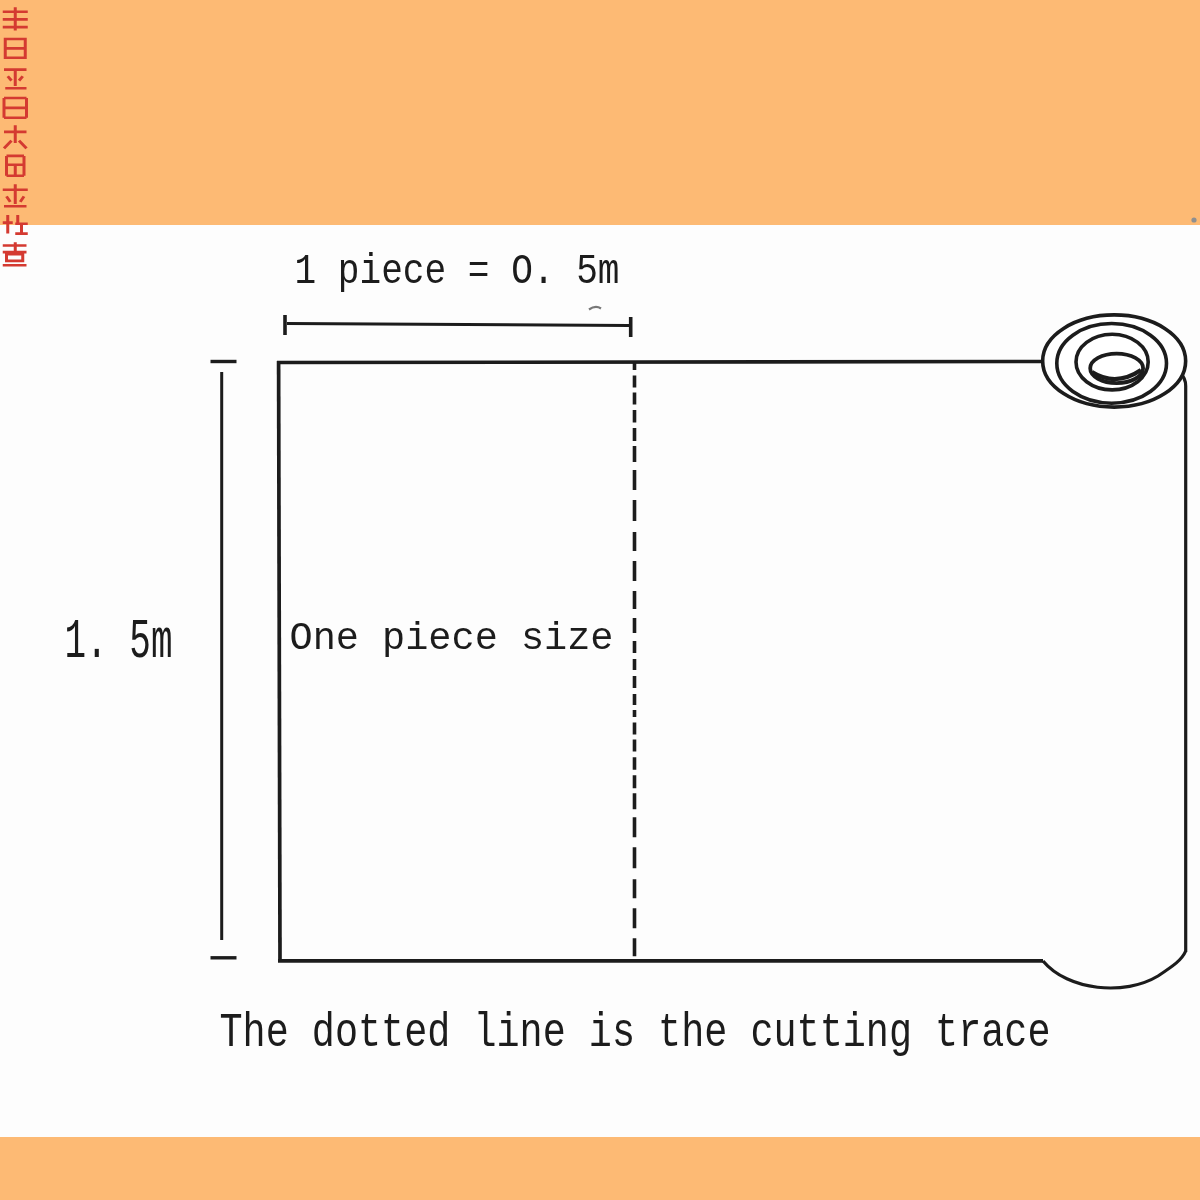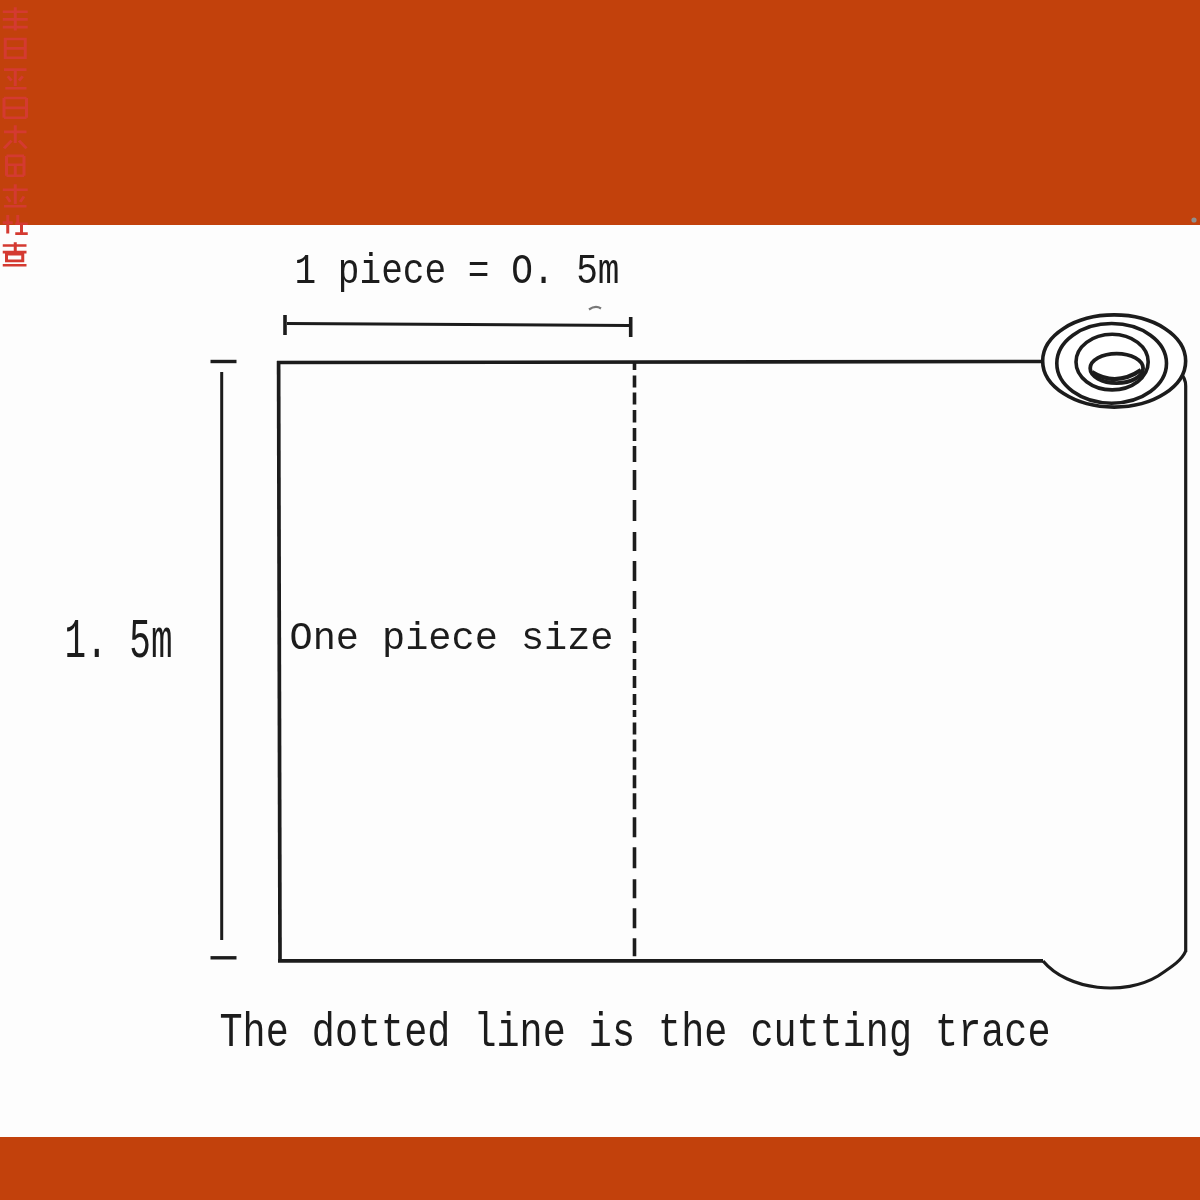--- a/index.html
+++ b/index.html
@@ -1,16 +1,16 @@
 <!DOCTYPE html>
 <html><head>
 <meta charset="utf-8">
 <style>
   html,body{margin:0;padding:0;background:#ffffff;}
-  .stage{position:relative;width:1200px;height:1200px;background:#c2410c;overflow:hidden;}
+  .stage{position:relative;width:1200px;height:1200px;background:#fdba74;overflow:hidden;}
   svg{position:absolute;left:0;top:0;}
   text{font-family:"Liberation Mono", monospace;fill:#1c1c1c;}
 </style>
 </head>
 <body>
 <div class="stage">
 <svg width="1200" height="1200" viewBox="0 0 1200 1200">
 
   <rect x="0" y="225" width="1200" height="912" fill="#fdfdfd"></rect>
 

